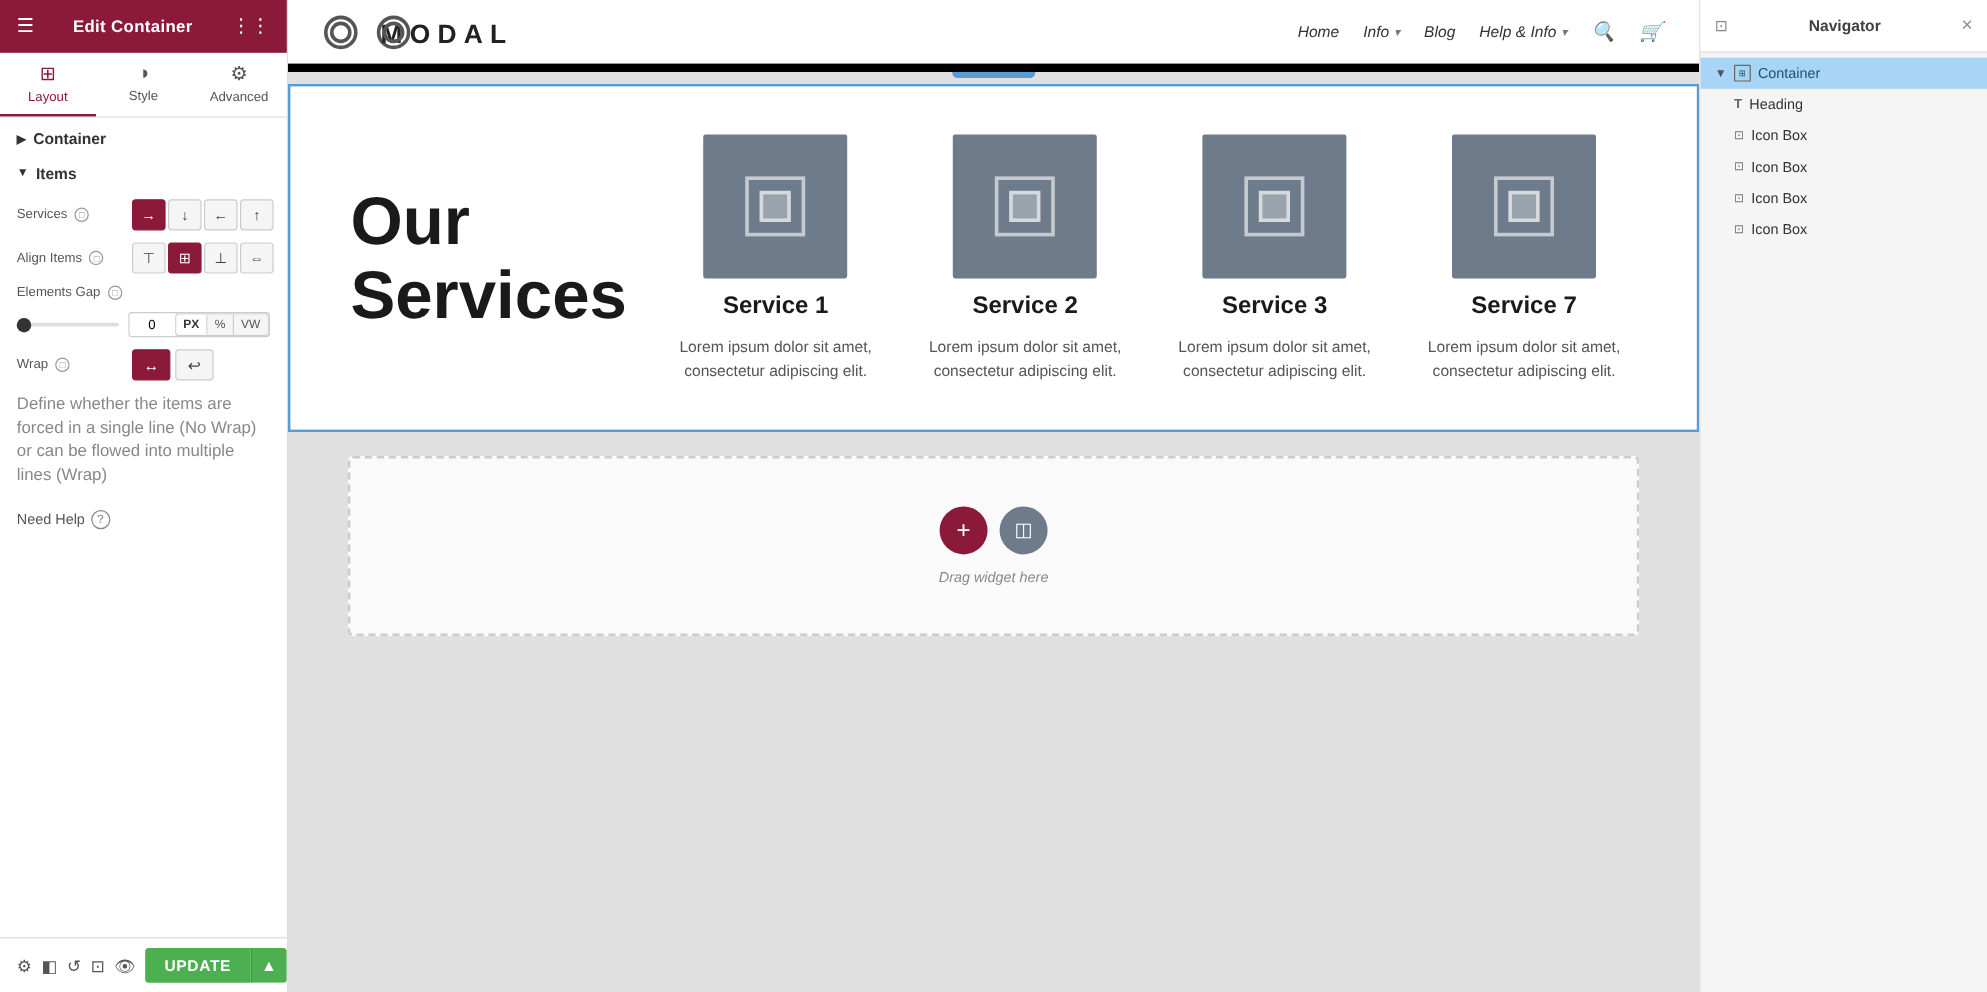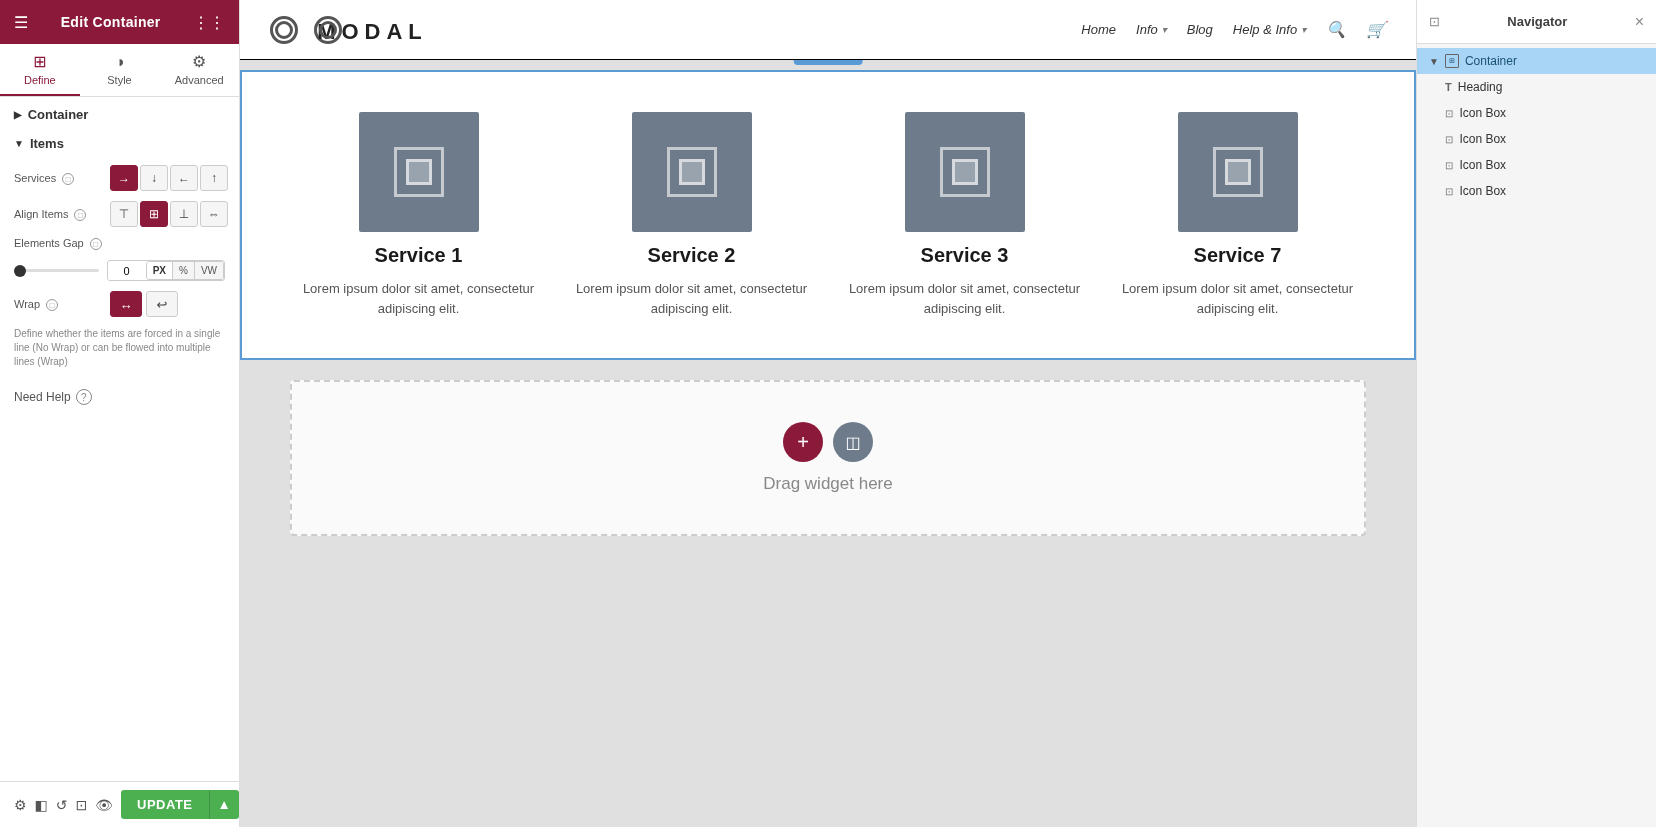--- a/index.html
+++ b/index.html
@@ -211,21 +211,21 @@
       color: #444;
     }
 
     .wrap-btn.active {
       background: #8b1a3a;
       color: #fff;
       border-color: #8b1a3a;
     }
 
     .help-text {
-      font-size: 10px;
+      font-size: 14px;
       color: #888;
       line-height: 1.4;
       margin-top: 6px;
       margin-bottom: 10px;
     }
 
     .need-help {
       display: flex;
       align-items: center;
       gap: 5px;
@@ -306,21 +306,21 @@
       overflow: hidden;
       background: #e0e0e0;
     }
 
     .site-header {
       background: #fff;
       display: flex;
       align-items: center;
       padding: 16px 30px;
       height: 60px;
-      border-bottom: 1px solid #000000;
+      border-bottom: 7px solid #000000;
       flex-shrink: 0;
       gap: 30px;
     }
 
     .site-logo {
       font-size: 22px;
       font-weight: 700;
       letter-spacing: 6px;
       color: #222;
     }
@@ -516,22 +516,23 @@
       color: #fff;
       border: none;
       font-size: 16px;
       cursor: pointer;
       display: flex;
       align-items: center;
       justify-content: center;
     }
 
     .drag-hint {
-      font-size: 17px;
+      font-size: 12px;
       color: #888;
+      font-style: italic;
     }
 
     
     .right-panel {
       width: 240px;
       background: #f5f5f5;
       border-left: 1px solid #ddd;
       display: flex;
       flex-direction: column;
       flex-shrink: 0;
@@ -638,21 +639,21 @@
 <div class="left-panel">
   <div class="left-header">
     <span style="font-size:16px;cursor:pointer;">☰</span>
     <span class="left-header-title">Edit Container</span>
     <span style="font-size:16px;cursor:pointer;">⋮⋮</span>
   </div>
 
   <div class="left-tabs">
     <div class="left-tab active">
       <span class="left-tab-icon">⊞</span>
-      <span>Define</span>
+      <span>Layout</span>
     </div>
     <div class="left-tab">
       <span class="left-tab-icon">◑</span>
       <span>Style</span>
     </div>
     <div class="left-tab">
       <span class="left-tab-icon">⚙</span>
       <span>Advanced</span>
     </div>
   </div>
@@ -779,20 +780,24 @@
 
     <div style="position:relative;margin:0;">
       <div class="container-toolbar">
         <span class="container-toolbar-btn">+</span>
         <span class="container-toolbar-btn">⠿</span>
         <span class="container-toolbar-btn">×</span>
       </div>
       <div class="selected-container">
         <div class="services-section">
 
+          <div class="services-heading">
+            <span>Our</span><br>
+            <span>Services</span>
+          </div>
 
           <div class="services-grid">
             <div class="service-card">
               <div class="service-icon-box">
                 <div class="service-icon-inner"></div>
               </div>
               <div class="service-title">Service 1</div>
               <div class="service-desc">Lorem ipsum dolor sit amet, consectetur adipiscing elit.</div>
             </div>
             <div class="service-card">

